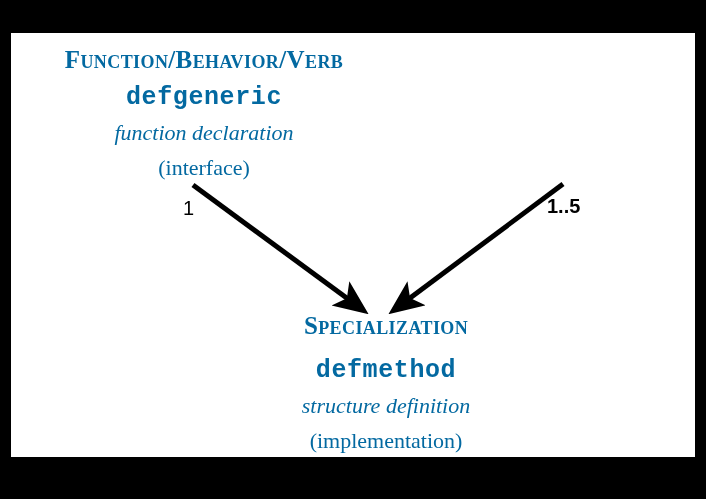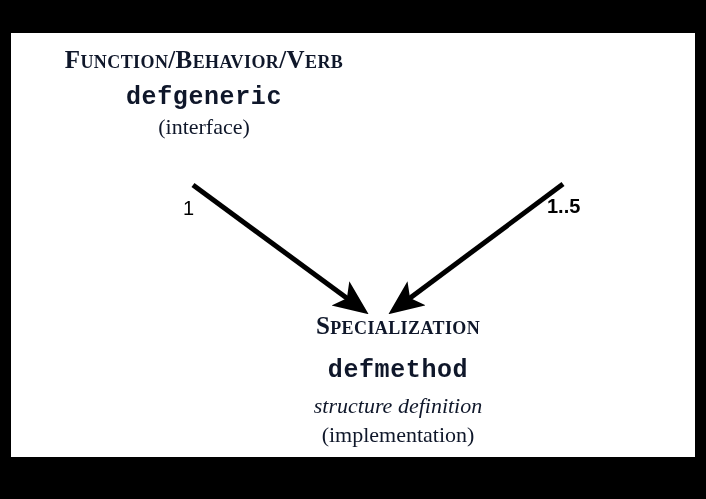--- a/index.html
+++ b/index.html
@@ -19,27 +19,27 @@
     position: absolute;
     left: 11px;
     top: 33px;
     width: 684px;
     height: 424px;
     background: #ffffff;
   }
   .col {
     position: absolute;
     text-align: center;
-    color: #0f172a;
+    color: #0369a1;
     white-space: nowrap;
   }
   
   #col-left   { left: 0px;   top: 0px;  width: 386px; }
   #col-right  { left: 386px; top: 0px;  width: 298px; }
-  #col-bottom { left: 132px; top: 278px; width: 510px; }
+  #col-bottom { left: 120px; top: 278px; width: 510px; }
 
   .heading {
     font-family: "Liberation Serif", serif;
     font-weight: bold;
     font-size: 25px;
     font-variant: small-caps;
     letter-spacing: 0.4px;
     line-height: 30px;
   }
   .code {
@@ -61,21 +61,21 @@
     line-height: 29px;
   }
 
   #col-left .heading  { margin-top: 12px; }
   #col-right .heading { margin-top: 12px; }
   #col-bottom .heading{ margin-top: 0px; }
 
   #col-left .code, #col-right .code { margin-top: 9px; }
   #col-bottom .code { margin-top: 16px; }
   .ital  { margin-top: 6px; }
-  .paren { }
+  .paren { margin-top: 6px; }
 
   #arrow-layer {
     position: absolute;
     left: 0; top: 0;
     width: 684px;
     height: 424px;
     pointer-events: none;
   }
   .edge-label {
     position: absolute;
@@ -90,20 +90,21 @@
 </style>
 </head>
 <body>
 
 <div id="canvas">
   <div id="paper">
 
     <div class="col" id="col-left">
       <div class="heading">Function/Behavior/Verb</div>
       <div class="code">defgeneric</div>
+      <div class="ital">function declaration</div>
       <div class="paren">(interface)</div>
     </div>
 
 
     <div class="col" id="col-bottom">
       <div class="heading">Specialization</div>
       <div class="code">defmethod</div>
       <div class="ital">structure definition</div>
       <div class="paren">(implementation)</div>
     </div>

